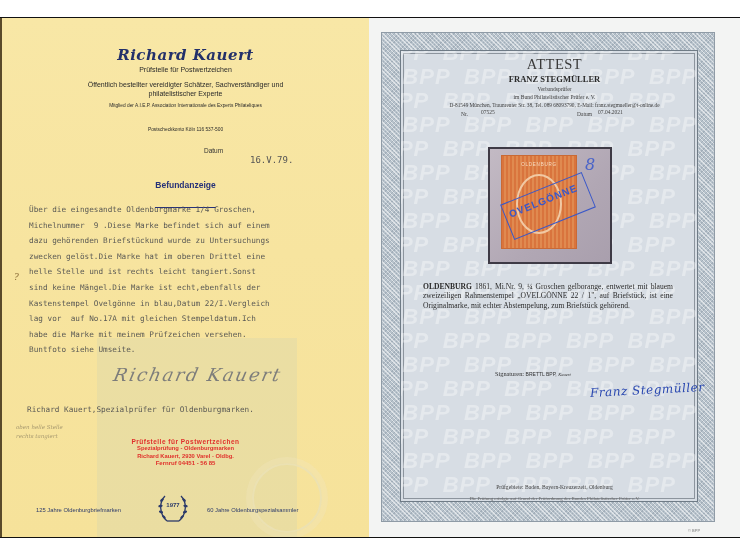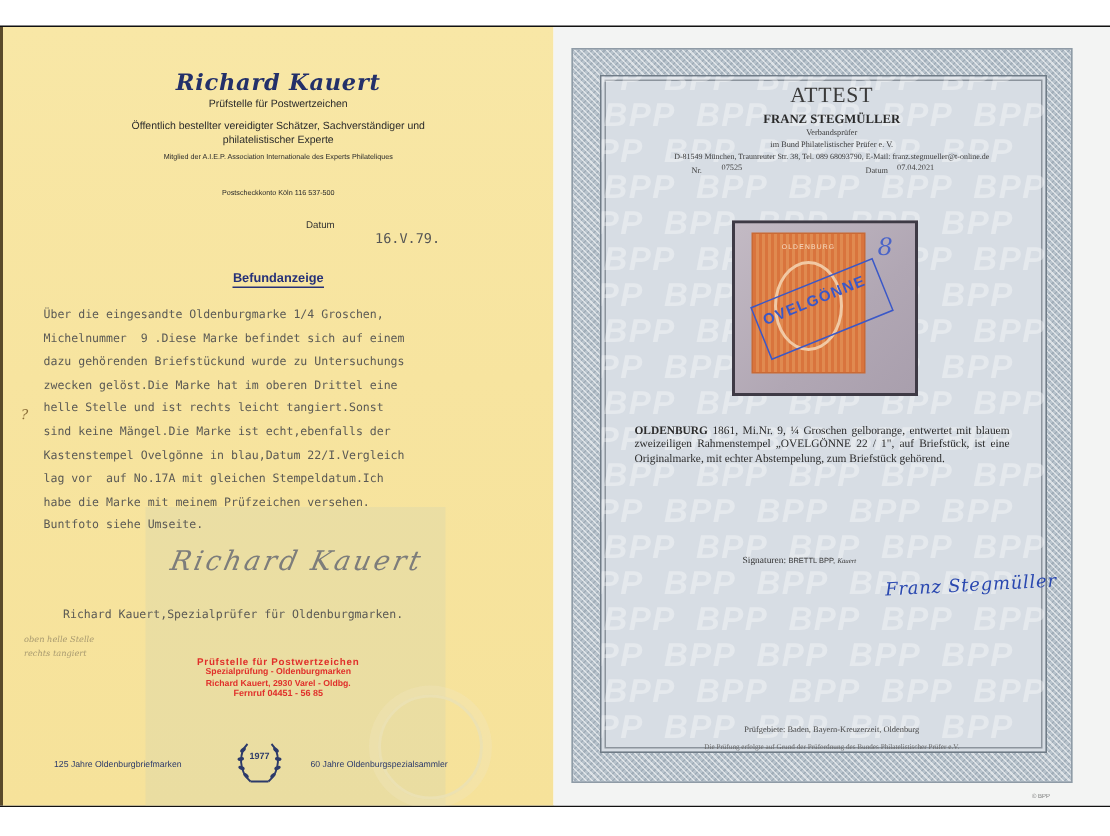--- a/index.html
+++ b/index.html
@@ -43,37 +43,37 @@
   .lh-date-label { position: absolute; left: 202px; top: 129px; font-size: 6.5px; color:#333; }
   .lh-date-val {
     position: absolute; left: 248px; top: 125px; font-size: 9px; color: #555;
     font-family: "DejaVu Sans Mono", monospace;
     margin-top: 12px;
   }
   .befund-title {
     position: absolute; left: 0; width: 100%; top: 162px; text-align: center;
     font-size: 8.5px; font-weight: bold; color: #263178;
   }
-  .befund-title span { border-bottom: 1px solid #263178; padding-bottom: 1px; }
+  .befund-title span { border-bottom: 1px solid #263178; padding-bottom: 17px; }
   .typed {
     position: absolute; left: 27px; top: 184px; width: 345px;
     font-family: "DejaVu Sans Mono", "Liberation Mono", monospace;
     font-size: 7.7px; line-height: 15.6px; color: #5b5a55; white-space: pre;
   }
   .margin-mark {
     position: absolute; left: 12px; top: 254px; font-size: 9px; color: #8a6d38;
     font-family: "DejaVu Serif", serif; font-style: italic;
   }
   .signature-kauert {
     position: absolute; left: 112px; top: 346px;
     font-family: "DejaVu Serif", serif; font-style: italic;
     font-size: 18px; color: #7d7d7b; letter-spacing: 2px; transform: skewX(-12deg);
   }
   .typed-sig {
-    position: absolute; left: 40px; top: 387px;
+    position: absolute; left: 25px; top: 387px;
     font-family: "DejaVu Sans Mono", "Liberation Mono", monospace;
     font-size: 7.7px; color: #5b5a55; white-space: pre;
   }
   .pencil-note {
     position: absolute; left: 14px; top: 405px; font-size: 5.5px; line-height: 9px;
     color: #a89a70; font-style: italic; font-family: "DejaVu Serif", serif;
   }
   .red-stamp {
     position: absolute; left: 0; width: 100%; top: 420px; text-align: center;
     color: #e0302b; font-weight: bold; font-size: 5.8px; line-height: 7.4px;

